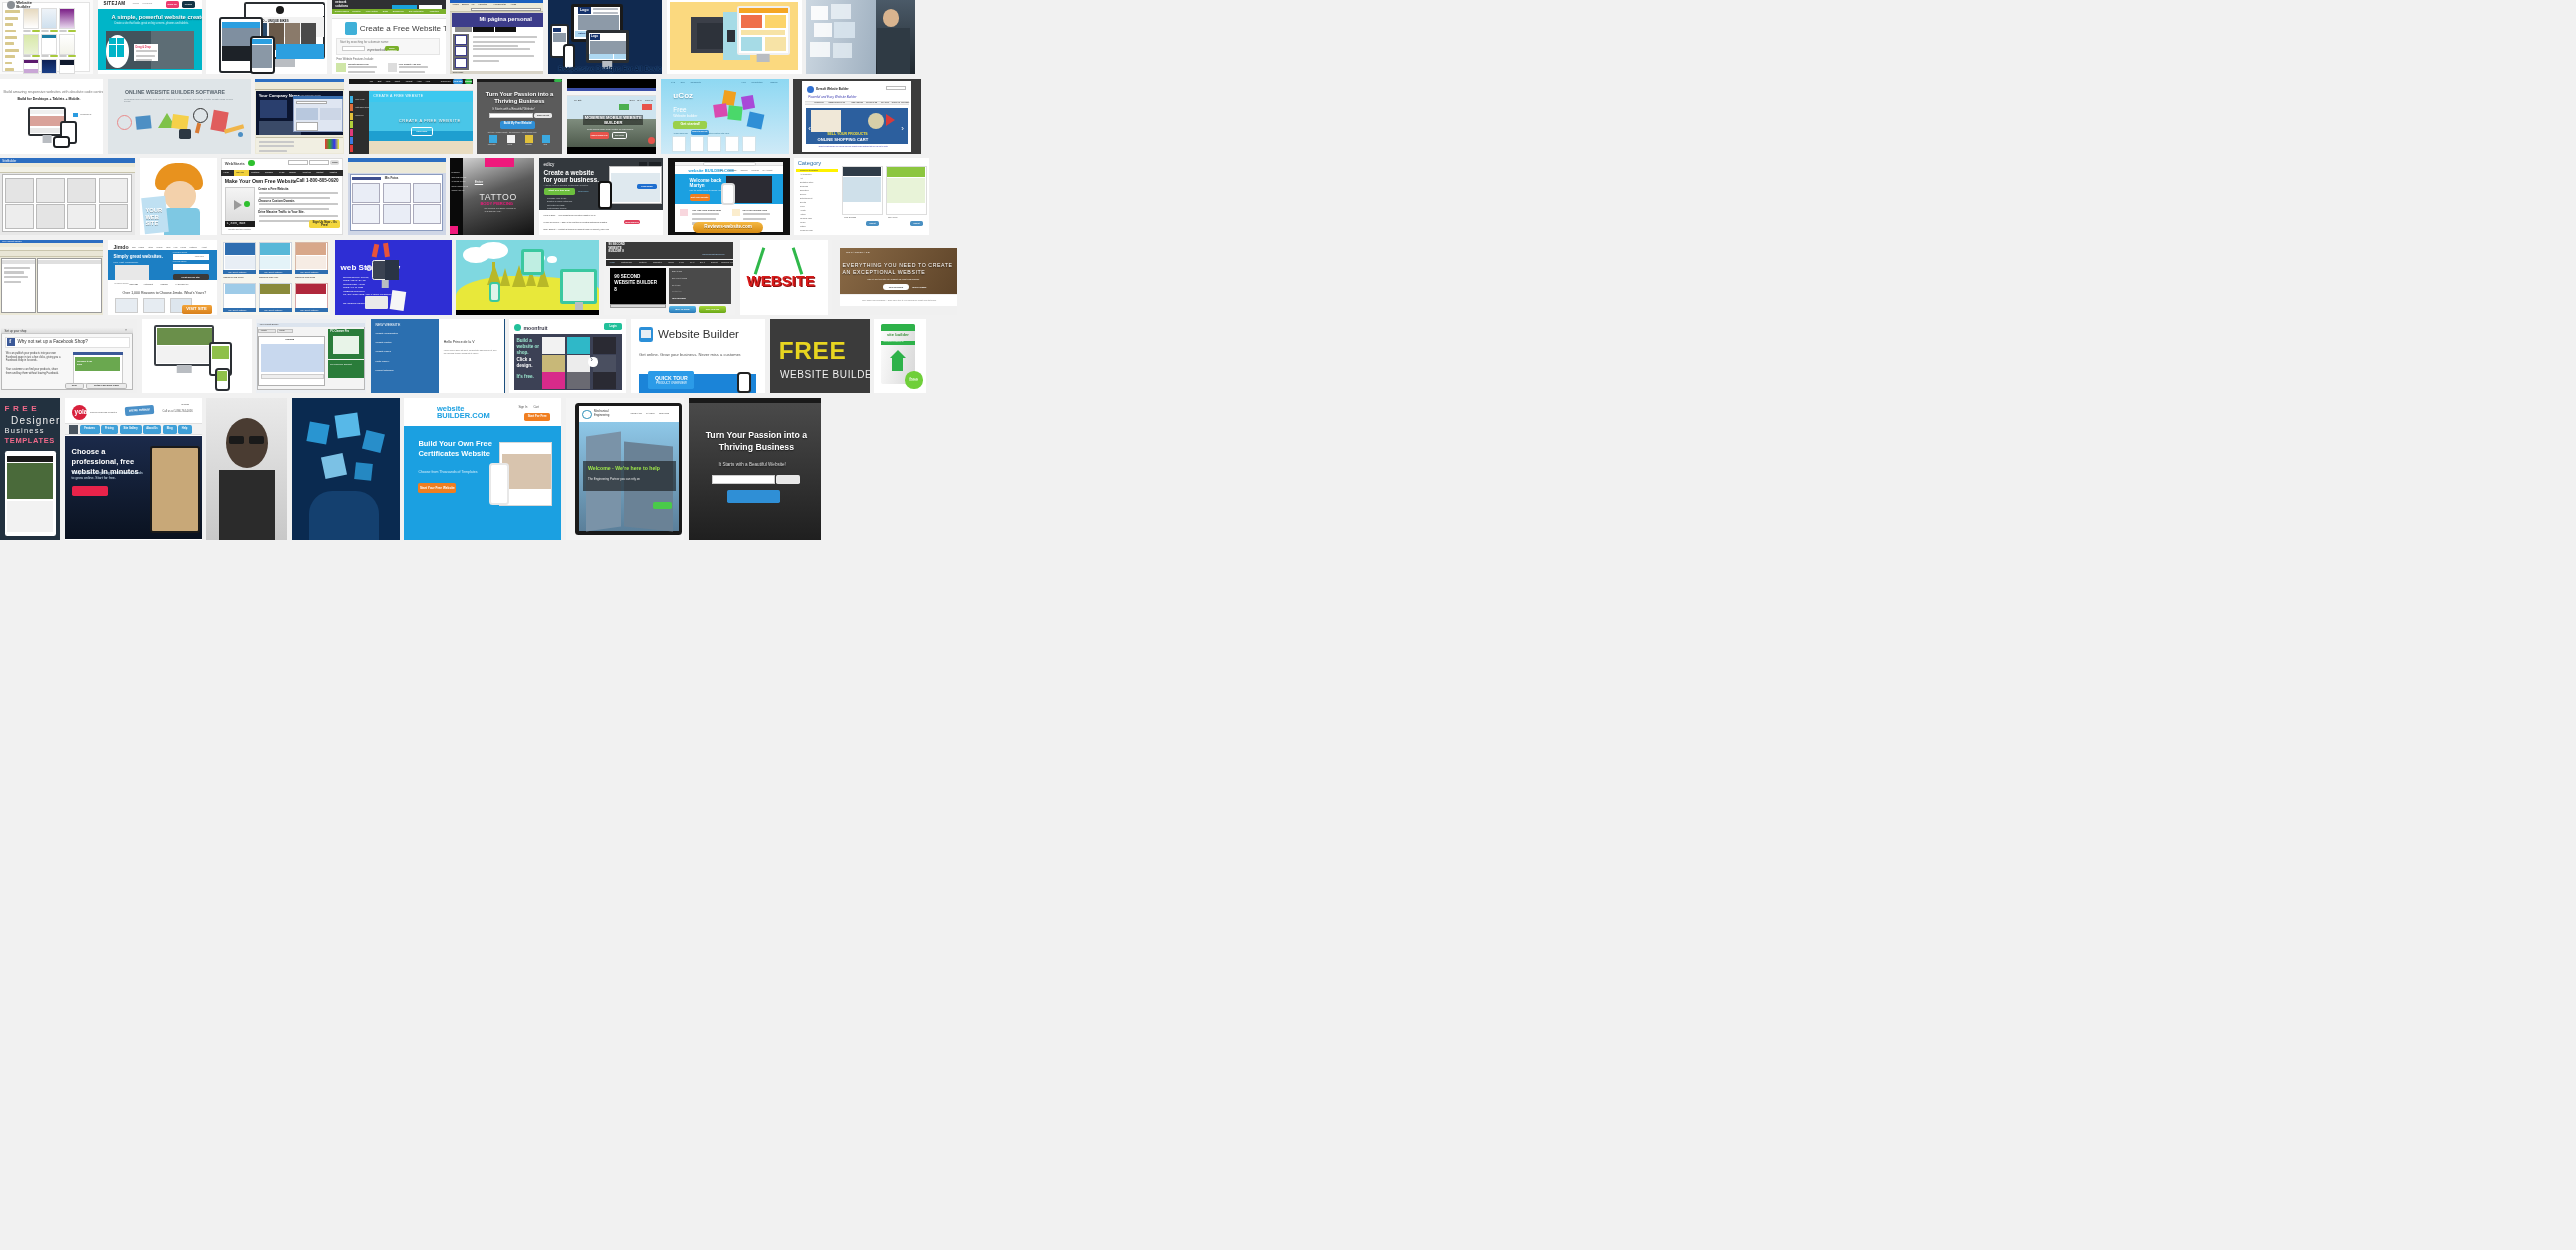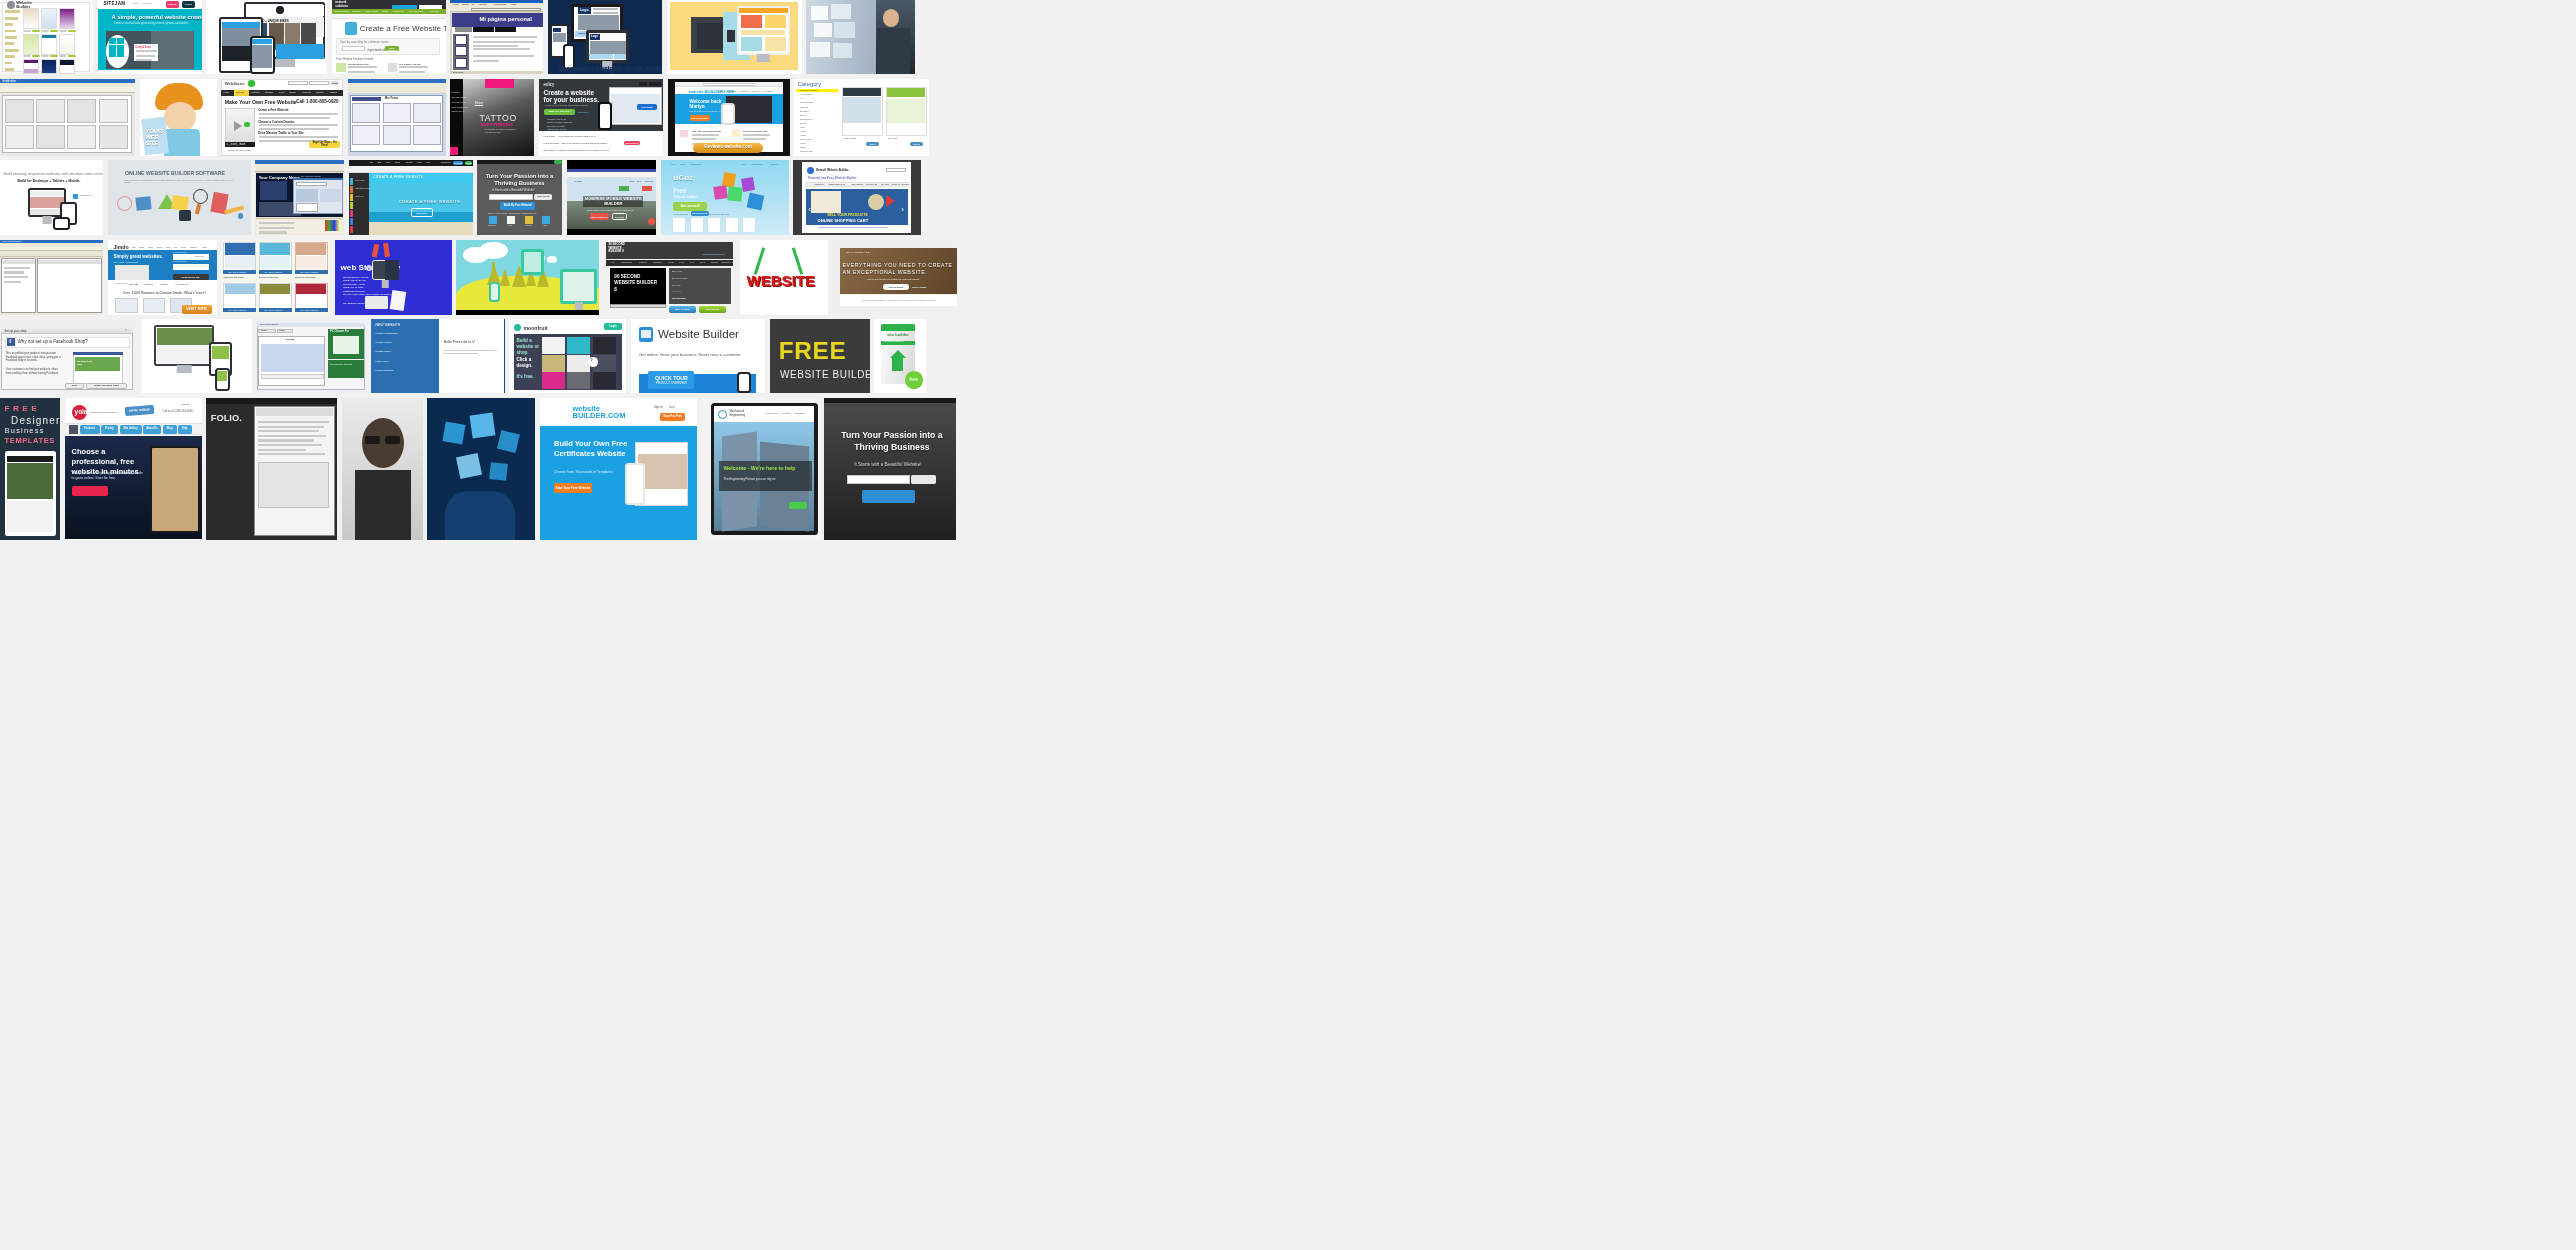--- a/index.html
+++ b/index.html
@@ -320,20 +320,217 @@
         <div class="sq" style="left:0;top:0;width:70px;height:74px;background:linear-gradient(100deg,#cdd8e2,#9fb0c0)"></div>
         <div class="sq" style="left:4.6px;top:5.8px;width:17.4px;height:14px;background:#fff;opacity:.9"></div>
         <div class="sq" style="left:24.4px;top:3.5px;width:20px;height:15px;background:#e8eef4;opacity:.9"></div>
         <div class="sq" style="left:8.1px;top:23px;width:17.4px;height:14px;background:#fff;opacity:.85"></div>
         <div class="sq" style="left:28px;top:22px;width:21px;height:16.3px;background:#dbe6f0;opacity:.85"></div>
         <div class="sq" style="left:3.5px;top:42px;width:20px;height:15px;background:#fff;opacity:.8"></div>
         <div class="sq" style="left:27px;top:43px;width:18.6px;height:15px;background:#e4ecf3;opacity:.8"></div>
         <div class="sq" style="left:70px;top:0;width:39px;height:74px;background:linear-gradient(#4b5a68,#20282f)"></div>
         <div class="dot" style="left:77px;top:9.3px;width:16.3px;height:17.4px;background:#d9b48f"></div>
         <div class="sq" style="left:71px;top:28px;width:32.5px;height:46px;background:#2f3a44"></div>
+      </div>
+    </div>
+  </div>
+
+  <div class="row" style="height:75px">
+
+    <div class="tile" style="width:103px;height:75px;background:#fff">
+      <div class="tile-inner">
+        <div class="ms" style="background:#fff"></div>
+        <div class="txt" style="left:3.5px;top:11.6px;font-size:3.7px;color:#777">Build amazing responsive websites with absolute code control.</div>
+        <div class="txt" style="left:17.4px;top:18.6px;font-size:3.5px;color:#222;font-weight:bold">Build for Desktops + Tablets + Mobile.</div>
+        <div class="monitor" style="left:28px;top:28px;width:38px;height:29px;border-width:2.3px;border-color:#2b2f33"></div>
+        <div class="sq" style="left:30px;top:31px;width:34px;height:4.6px;background:#efefef"></div>
+        <div class="sq" style="left:30px;top:37px;width:34px;height:10.4px;background:#d9a29a"></div>
+        <div class="sq" style="left:30px;top:49px;width:34px;height:5.8px;background:#e8e8e8"></div>
+        <div class="tablet" style="left:60px;top:42px;width:17.4px;height:23px"></div>
+        <div class="phone" style="left:53px;top:57px;width:17.4px;height:12.8px"></div>
+        <div class="sq" style="left:73px;top:34px;width:4.6px;height:4.6px;background:#2a9be0"></div>
+        <div class="txt" style="left:80px;top:34px;font-size:2.3px;color:#666">Windows 8</div>
+      </div>
+    </div>
+
+    <div class="tile" style="width:143px;height:75px">
+      <div class="tile-inner">
+        <div class="ms" style="background:#dfe5e8"></div>
+        <div class="txt" style="left:17.4px;top:10px;font-size:5.2px;color:#5a666f;font-weight:bold">ONLINE WEBSITE BUILDER SOFTWARE</div>
+        <div class="txt" style="left:16.3px;top:19px;font-size:2.2px;color:#7b868d;white-space:normal;width:110px">Comparing and reviewing the best website builders to help you choose and create a better website. Drag 'n' drop is easy.</div>
+        <div class="dot" style="left:9.3px;top:36px;width:15px;height:15px;border:1.2px solid #e98a8a"></div>
+        <div class="sq" style="left:28px;top:37px;width:15px;height:12.8px;background:#4d8fc4;transform:rotate(-6deg)"></div>
+        <div class="tri" style="left:50px;top:34px;border-left:9.3px solid transparent;border-right:9.3px solid transparent;border-bottom:15px solid #7fc24a"></div>
+        <div class="sq" style="left:64px;top:36px;width:16.3px;height:14px;background:#f5d04a;transform:rotate(8deg)"></div>
+        <div class="dot" style="left:85px;top:29px;width:15px;height:15px;border:1.7px solid #333"></div>
+        <div class="sq" style="left:88px;top:44px;width:3.5px;height:10.4px;background:#d97a33;transform:rotate(14deg)"></div>
+        <div class="sq" style="left:71px;top:50px;width:12.8px;height:10.4px;background:#2c3742;border-radius:1.7px"></div>
+        <div class="sq" style="left:104px;top:32.5px;width:15px;height:20px;background:#e05d5d;transform:rotate(10deg)"></div>
+        <div class="sq" style="left:116px;top:48px;width:20px;height:3.5px;background:#f0b54a;transform:rotate(-16deg)"></div>
+        <div class="dot" style="left:130px;top:53px;width:5.8px;height:5.8px;background:#4d8fc4"></div>
+      </div>
+    </div>
+
+    <div class="tile" style="width:89px;height:75px">
+      <div class="tile-inner">
+        <div class="ms" style="background:#ece9d8"></div>
+        <div class="sq" style="left:0;top:0;width:89px;height:3.5px;background:#2c6ec1"></div>
+        <div class="sq" style="left:0;top:3.5px;width:89px;height:8.1px;background:#ece9d8;border-bottom:0.6px solid #b8b49c"></div>
+        <div class="sq" style="left:1.2px;top:12.8px;width:87px;height:44px;background:#0b1530"></div>
+        <div class="txt" style="left:3.5px;top:14.5px;font-size:4.1px;color:#fff;font-weight:bold">Your Company Name</div>
+        <div class="txt" style="left:45px;top:15px;font-size:2.1px;color:#b9c6dd">Your Company Slogan</div>
+        <div class="sq" style="left:4.6px;top:21px;width:27px;height:18.6px;background:#2a3f6e"></div>
+        <div class="sq" style="left:3.5px;top:42px;width:42px;height:14px;background:#3a4a68"></div>
+        <div class="sq" style="left:38px;top:17.4px;width:50px;height:36px;background:#dfe6f2;border:0.6px solid #8a9bbf"></div>
+        <div class="sq" style="left:38px;top:17.4px;width:50px;height:2.9px;background:#3a6fb0"></div>
+        <div class="sq" style="left:41px;top:22px;width:31px;height:3.5px;background:#fff;border:0.6px solid #aaa"></div>
+        <div class="sq" style="left:41px;top:29px;width:22px;height:12.8px;background:#b8c8de"></div>
+        <div class="sq" style="left:65px;top:29px;width:21px;height:12.8px;background:#ccd6e6"></div>
+        <div class="sq" style="left:41px;top:43px;width:22px;height:9.3px;background:#fff;border:0.6px solid #aaa"></div>
+        <div class="sq" style="left:1.2px;top:58px;width:87px;height:16.3px;background:#f1efe2;border-top:0.6px solid #c4c0a8"></div>
+        <div class="lines" style="left:3.5px;top:62px;width:35px">
+            <i style="width:100%"></i>
+            <i style="width:100%"></i>
+            <i style="width:80%"></i>
+          </div>
+        <div class="sq" style="left:70px;top:60px;width:14px;height:10.4px;background:linear-gradient(90deg,#e33,#3a3,#33e,#ee3)"></div>
+      </div>
+    </div>
+
+    <div class="tile" style="width:124px;height:75px">
+      <div class="tile-inner">
+        <div class="ms" style="background:#fff"></div>
+        <div class="sq" style="left:0;top:0;width:124px;height:5.8px;background:#1a1a1a"></div>
+        <div class="txt" style="left:21px;top:1.2px;font-size:2.1px;color:#eee">File</div>
+        <div class="txt" style="left:29px;top:1.2px;font-size:2.1px;color:#eee">Edit</div>
+        <div class="txt" style="left:37px;top:1.2px;font-size:2.1px;color:#eee">View</div>
+        <div class="txt" style="left:46px;top:1.2px;font-size:2.1px;color:#eee">Insert</div>
+        <div class="txt" style="left:57px;top:1.2px;font-size:2.1px;color:#eee">Format</div>
+        <div class="txt" style="left:68px;top:1.2px;font-size:2.1px;color:#eee">Apps</div>
+        <div class="txt" style="left:77px;top:1.2px;font-size:2.1px;color:#eee">Help</div>
+        <div class="txt" style="left:92px;top:1.2px;font-size:2px;color:#ddd">Dashboard</div>
+        <div class="btn" style="left:104px;top:0.6px;width:10.4px;height:4.6px;background:#2f8fd6;font-size:1.9px">View Site</div>
+        <div class="btn" style="left:116px;top:0.6px;width:7.5px;height:4.6px;background:#33b54a;font-size:1.9px">Publish</div>
+        <div class="sq" style="left:0;top:5.8px;width:124px;height:7px;background:#f3f3f3;border-bottom:0.6px solid #ddd"></div>
+        <div class="sq" style="left:0;top:12.8px;width:20px;height:63px;background:#2d2d2d"></div>
+        <div class="sq" style="left:1.2px;top:17.4px;width:3.5px;height:7px;background:#3bb0e0"></div>
+        <div class="sq" style="left:1.2px;top:25.5px;width:3.5px;height:7px;background:#e06f3b"></div>
+        <div class="sq" style="left:1.2px;top:34px;width:3.5px;height:7px;background:#e0c03b"></div>
+        <div class="sq" style="left:1.2px;top:42px;width:3.5px;height:7px;background:#b0d03b"></div>
+        <div class="sq" style="left:1.2px;top:50px;width:3.5px;height:7px;background:#e03b7a"></div>
+        <div class="sq" style="left:1.2px;top:58px;width:3.5px;height:7px;background:#3b7ae0"></div>
+        <div class="sq" style="left:1.2px;top:66px;width:3.5px;height:7px;background:#e03b3b"></div>
+        <div class="txt" style="left:6.4px;top:19px;font-size:1.7px;color:#ddd">Think Vegas</div>
+        <div class="txt" style="left:6.4px;top:27px;font-size:1.7px;color:#ddd">Matte Black Summer</div>
+        <div class="txt" style="left:6.4px;top:35px;font-size:1.7px;color:#ddd">Ocean Pier</div>
+        <div class="sq" style="left:20px;top:12.8px;width:104px;height:10.4px;background:#3cc8ef"></div>
+        <div class="txt" style="left:24.4px;top:15px;font-size:3.5px;color:#fff;letter-spacing:0.3px">CREATE A FREE WEBSITE</div>
+        <div class="sq ph-beach" style="left:20px;top:23px;width:104px;height:52px"></div>
+        <div class="txt shadowtxt" style="left:50px;top:39px;font-size:4.1px;color:#fff;letter-spacing:0.5px">CREATE A FREE WEBSITE</div>
+        <div class="btn" style="left:62px;top:48px;width:22px;height:9.3px;background:transparent;border:0.6px solid #fff;font-size:2.3px">Click here</div>
+      </div>
+    </div>
+
+    <div class="tile" style="width:85px;height:75px">
+      <div class="tile-inner">
+        <div class="ms" style="background:#5b5b5b"></div>
+        <div class="sq" style="left:0;top:0;width:85px;height:3.5px;background:#1c1c1c"></div>
+        <div class="btn" style="left:77px;top:0;width:8.1px;height:3.5px;background:#33b54a"></div>
+        <div class="txt shadowtxt" style="left:8.1px;top:12.8px;font-size:5.8px;color:#fff;font-weight:bold;white-space:normal;width:68px;line-height:7px;text-align:center">Turn Your Passion into a Thriving Business</div>
+        <div class="txt shadowtxt" style="left:15px;top:28px;font-size:2.9px;color:#eee">It Starts with a Beautiful Website!</div>
+        <div class="sq" style="left:11.6px;top:34px;width:44px;height:5.8px;background:#fff;border:0.6px solid #ccc"></div>
+        <div class="btn" style="left:57px;top:34px;width:17.4px;height:5.8px;background:#e8e8e8;color:#333;font-size:1.7px">Search For Site</div>
+        <div class="btn" style="left:23px;top:42px;width:35px;height:8.1px;background:#2f8fd6;font-size:2.6px">Build My Free Website!</div>
+        <div class="txt" style="left:10.4px;top:52px;font-size:1.7px;color:#ddd">Not Your Average Website - It's Powered by AmeriDyNMade.com</div>
+        <div class="sq" style="left:11.6px;top:56px;width:8.1px;height:8.1px;background:#3ba9e0"></div>
+        <div class="sq" style="left:30px;top:56px;width:8.1px;height:8.1px;background:#f2f2f2"></div>
+        <div class="sq" style="left:48px;top:56px;width:8.1px;height:8.1px;background:#e0c03b"></div>
+        <div class="sq" style="left:65px;top:56px;width:8.1px;height:8.1px;background:#3ba9e0"></div>
+        <div class="txt" style="left:10.4px;top:65px;font-size:1.6px;color:#ddd">Community</div>
+        <div class="txt" style="left:30px;top:65px;font-size:1.6px;color:#ddd">Selling</div>
+        <div class="txt" style="left:48px;top:65px;font-size:1.6px;color:#ddd">Features</div>
+        <div class="txt" style="left:66px;top:65px;font-size:1.6px;color:#ddd">Tools</div>
+      </div>
+    </div>
+
+    <div class="tile" style="width:89px;height:75px;background:#000">
+      <div class="tile-inner">
+        <div class="ms" style="background:#000"></div>
+        <div class="sq" style="left:0;top:9.3px;width:89px;height:59px;background:#fff"></div>
+        <div class="sq" style="left:0;top:9.3px;width:89px;height:2.9px;background:#3b4ea8"></div>
+        <div class="sq" style="left:0;top:12.2px;width:89px;height:5.2px;background:#f5f5f5;border-bottom:0.6px solid #e0e0e0"></div>
+        <div class="sq ph-mount" style="left:0;top:17.4px;width:89px;height:51px"></div>
+        <div class="txt" style="left:7px;top:20px;font-size:2.3px;color:#333">My Site</div>
+        <div class="txt" style="left:62px;top:20px;font-size:1.7px;color:#444">ABOUT</div>
+        <div class="txt" style="left:70px;top:20px;font-size:1.7px;color:#444">TEAM</div>
+        <div class="txt" style="left:78px;top:20px;font-size:1.7px;color:#444">CONTACT</div>
+        <div class="sq" style="left:52px;top:25.5px;width:10.4px;height:5.8px;background:#4caf50"></div>
+        <div class="sq" style="left:75px;top:25.5px;width:10.4px;height:5.8px;background:#e8534a"></div>
+        <div class="txt shadowtxt" style="left:16.3px;top:36px;font-size:4.1px;color:#fff;font-weight:bold;white-space:normal;width:60px;text-align:center;line-height:5.2px;background:rgba(0,0,0,.45)">MOBIRISE MOBILE WEBSITE BUILDER</div>
+        <div class="txt" style="left:20px;top:49px;font-size:1.7px;color:#eee">Create awesome mobile friendly websites. No coding and free.</div>
+        <div class="btn" style="left:23px;top:53px;width:18.6px;height:7px;background:#e8534a;font-size:1.9px">FREE DOWNLOAD</div>
+        <div class="btn" style="left:45px;top:53px;width:15px;height:7px;background:transparent;border:0.6px solid #fff;font-size:1.9px">TRY NOW</div>
+        <div class="dot" style="left:81px;top:58px;width:7px;height:7px;background:#e8534a"></div>
+      </div>
+    </div>
+
+    <div class="tile" style="width:128px;height:75px">
+      <div class="tile-inner">
+        <div class="ms" style="background:linear-gradient(#8ed8f2,#cfeaf7)"></div>
+        <div class="txt" style="left:10.4px;top:2.9px;font-size:2.1px;color:#2c6e8e">FAQ</div>
+        <div class="txt" style="left:20px;top:2.9px;font-size:2.1px;color:#2c6e8e">Tour</div>
+        <div class="txt" style="left:30px;top:2.9px;font-size:2.1px;color:#2c6e8e">Community</div>
+        <div class="txt" style="left:81px;top:2.9px;font-size:2.1px;color:#2c6e8e">Help</div>
+        <div class="txt" style="left:91px;top:2.9px;font-size:2.1px;color:#2c6e8e">Registration</div>
+        <div class="txt" style="left:110px;top:2.9px;font-size:2.1px;color:#2c6e8e">English</div>
+        <div class="txt" style="left:12.8px;top:12.8px;font-size:8.1px;color:#fff;font-weight:bold;text-shadow:0 0.6px 1.2px rgba(0,60,90,.4)">uCoz</div>
+        <div class="txt" style="left:12.8px;top:27px;font-size:6.4px;color:#fff">Free</div>
+        <div class="txt" style="left:12.8px;top:35px;font-size:3.5px;color:#fff">Website builder</div>
+        <div class="btn" style="left:12.8px;top:42px;width:34px;height:8.7px;background:#9bd04a;font-size:3.5px;border-radius:2.3px">Get started!</div>
+        <div class="txt" style="left:12.8px;top:53px;font-size:1.7px;color:#2c6e8e">Already signed up?</div>
+        <div class="btn" style="left:30px;top:51px;width:18.6px;height:5.2px;background:#2f8fd6;font-size:1.7px">Sign in to your site</div>
+        <div class="sq" style="left:62px;top:12.8px;width:11.6px;height:14px;background:#f0a020;transform:rotate(10deg)"></div>
+        <div class="sq" style="left:53px;top:25.5px;width:12.8px;height:12.8px;background:#d84ab0;transform:rotate(-8deg)"></div>
+        <div class="sq" style="left:67px;top:27px;width:14px;height:14px;background:#4ad86a;transform:rotate(6deg)"></div>
+        <div class="sq" style="left:81px;top:17.4px;width:11.6px;height:12.8px;background:#a84ad8;transform:rotate(-10deg)"></div>
+        <div class="sq" style="left:87px;top:34px;width:15px;height:15px;background:#2f8fd6;transform:rotate(12deg)"></div>
+        <div class="txt" style="left:44px;top:53px;font-size:2px;color:#3d7c98">Websites created with uCoz</div>
+        <div class="sq" style="left:11.6px;top:57px;width:14px;height:16.3px;background:#fff;border:0.6px solid #cfe2ea"></div>
+        <div class="sq" style="left:29px;top:57px;width:14px;height:16.3px;background:#fff;border:0.6px solid #cfe2ea"></div>
+        <div class="sq" style="left:46px;top:57px;width:14px;height:16.3px;background:#fff;border:0.6px solid #cfe2ea"></div>
+        <div class="sq" style="left:64px;top:57px;width:14px;height:16.3px;background:#fff;border:0.6px solid #cfe2ea"></div>
+        <div class="sq" style="left:81px;top:57px;width:14px;height:16.3px;background:#fff;border:0.6px solid #cfe2ea"></div>
+      </div>
+    </div>
+
+    <div class="tile" style="width:128px;height:75px;background:#3b3b3b">
+      <div class="tile-inner">
+        <div class="ms" style="background:#3b3b3b"></div>
+        <div class="sq" style="left:9.3px;top:2.3px;width:109px;height:71px;background:#fff"></div>
+        <div class="dot" style="left:14px;top:7px;width:7px;height:7px;background:#2f6fd0"></div>
+        <div class="txt" style="left:23px;top:8.1px;font-size:2.9px;color:#222;font-weight:bold">Evrsoft Website Builder</div>
+        <div class="sq" style="left:93px;top:7.5px;width:20px;height:4.1px;background:#fff;border:0.6px solid #bbb"></div>
+        <div class="txt" style="left:15px;top:16.3px;font-size:3.1px;color:#3b3bb0;font-style:italic">Powerful and Easy Website Builder</div>
+        <div class="sq" style="left:11.6px;top:22px;width:104px;height:4.6px;background:#f1f1f1;border-top:0.6px solid #e0e0e0;border-bottom:0.6px solid #e0e0e0"></div>
+        <div class="txt" style="left:21px;top:22.6px;font-size:1.7px;color:#333">PRODUCTS</div>
+        <div class="txt" style="left:35px;top:22.6px;font-size:1.7px;color:#333">WEBSITE TEMPLATE</div>
+        <div class="txt" style="left:58px;top:22.6px;font-size:1.7px;color:#333">WEB HOSTING</div>
+        <div class="txt" style="left:73px;top:22.6px;font-size:1.7px;color:#333">DOWNLOADS</div>
+        <div class="txt" style="left:88px;top:22.6px;font-size:1.7px;color:#333">BUY NOW</div>
+        <div class="txt" style="left:98px;top:22.6px;font-size:1.7px;color:#333">ABOUT US</div>
+        <div class="txt" style="left:108px;top:22.6px;font-size:1.7px;color:#333">SUPPORT</div>
+        <div class="sq" style="left:12.8px;top:29px;width:102px;height:36px;background:#2c5f9e"></div>
+        <div class="sq" style="left:17.4px;top:31px;width:30px;height:22px;background:#f0e8d8"></div>
+        <div class="dot" style="left:75px;top:34px;width:16.3px;height:16.3px;background:#d8cfa8"></div>
+        <div class="tri" style="left:93px;top:35px;border-left:9.3px solid #d83a3a;border-top:6.4px solid transparent;border-bottom:6.4px solid transparent"></div>
+        <div class="txt" style="left:34px;top:53px;font-size:3.5px;color:#f5e03a;font-weight:bold">SELL YOUR PRODUCTS</div>
+        <div class="txt" style="left:24.4px;top:58px;font-size:4.1px;color:#fff;font-weight:bold">ONLINE SHOPPING CART</div>
+        <div class="txt" style="left:15px;top:45px;font-size:8.1px;color:#fff">‹</div>
+        <div class="txt" style="left:108px;top:45px;font-size:8.1px;color:#fff">›</div>
+        <div class="txt" style="left:25.5px;top:67px;font-size:1.6px;color:#3b3bb0;white-space:normal;width:87px">Evrsoft Website Builder is a powerful and easy website builder software that you can use to create</div>
       </div>
     </div>
   </div>
 
   <div class="row" style="height:77px">
 
     <div class="tile" style="width:135px;height:77px">
       <div class="tile-inner">
         <div class="ms" style="background:#e8e8e8"></div>
         <div class="sq" style="left:0;top:0;width:135px;height:4.6px;background:#2c6ec1"></div>
@@ -530,217 +727,20 @@
         <div class="sq" style="left:48px;top:8.1px;width:41px;height:49px;background:#fff;border:0.6px solid #ddd"></div>
         <div class="sq" style="left:49px;top:9.3px;width:38px;height:8.1px;background:#2f3c48"></div>
         <div class="sq" style="left:49px;top:18.6px;width:38px;height:25.5px;background:#cfe0ea"></div>
         <div class="txt" style="left:50px;top:58px;font-size:2px;color:#555">Turn Douglas</div>
         <div class="btn" style="left:72px;top:63px;width:12.8px;height:4.6px;background:#4a90c2;font-size:2px">Select</div>
         <div class="sq" style="left:92px;top:8.1px;width:41px;height:49px;background:#fff;border:0.6px solid #ddd"></div>
         <div class="sq" style="left:93px;top:9.3px;width:38px;height:9.3px;background:#8cc63f"></div>
         <div class="sq" style="left:93px;top:20px;width:38px;height:24.4px;background:#e8f3d8"></div>
         <div class="txt" style="left:94px;top:58px;font-size:2px;color:#555">Eco Home</div>
         <div class="btn" style="left:116px;top:63px;width:12.8px;height:4.6px;background:#4a90c2;font-size:2px">Select</div>
-      </div>
-    </div>
-  </div>
-
-  <div class="row" style="height:75px">
-
-    <div class="tile" style="width:103px;height:75px;background:#fff">
-      <div class="tile-inner">
-        <div class="ms" style="background:#fff"></div>
-        <div class="txt" style="left:3.5px;top:11.6px;font-size:3.7px;color:#777">Build amazing responsive websites with absolute code control.</div>
-        <div class="txt" style="left:17.4px;top:18.6px;font-size:3.5px;color:#222;font-weight:bold">Build for Desktops + Tablets + Mobile.</div>
-        <div class="monitor" style="left:28px;top:28px;width:38px;height:29px;border-width:2.3px;border-color:#2b2f33"></div>
-        <div class="sq" style="left:30px;top:31px;width:34px;height:4.6px;background:#efefef"></div>
-        <div class="sq" style="left:30px;top:37px;width:34px;height:10.4px;background:#d9a29a"></div>
-        <div class="sq" style="left:30px;top:49px;width:34px;height:5.8px;background:#e8e8e8"></div>
-        <div class="tablet" style="left:60px;top:42px;width:17.4px;height:23px"></div>
-        <div class="phone" style="left:53px;top:57px;width:17.4px;height:12.8px"></div>
-        <div class="sq" style="left:73px;top:34px;width:4.6px;height:4.6px;background:#2a9be0"></div>
-        <div class="txt" style="left:80px;top:34px;font-size:2.3px;color:#666">Windows 8</div>
-      </div>
-    </div>
-
-    <div class="tile" style="width:143px;height:75px">
-      <div class="tile-inner">
-        <div class="ms" style="background:#dfe5e8"></div>
-        <div class="txt" style="left:17.4px;top:10px;font-size:5.2px;color:#5a666f;font-weight:bold">ONLINE WEBSITE BUILDER SOFTWARE</div>
-        <div class="txt" style="left:16.3px;top:19px;font-size:2.2px;color:#7b868d;white-space:normal;width:110px">Comparing and reviewing the best website builders to help you choose and create a better website. Drag 'n' drop is easy.</div>
-        <div class="dot" style="left:9.3px;top:36px;width:15px;height:15px;border:1.2px solid #e98a8a"></div>
-        <div class="sq" style="left:28px;top:37px;width:15px;height:12.8px;background:#4d8fc4;transform:rotate(-6deg)"></div>
-        <div class="tri" style="left:50px;top:34px;border-left:9.3px solid transparent;border-right:9.3px solid transparent;border-bottom:15px solid #7fc24a"></div>
-        <div class="sq" style="left:64px;top:36px;width:16.3px;height:14px;background:#f5d04a;transform:rotate(8deg)"></div>
-        <div class="dot" style="left:85px;top:29px;width:15px;height:15px;border:1.7px solid #333"></div>
-        <div class="sq" style="left:88px;top:44px;width:3.5px;height:10.4px;background:#d97a33;transform:rotate(14deg)"></div>
-        <div class="sq" style="left:71px;top:50px;width:12.8px;height:10.4px;background:#2c3742;border-radius:1.7px"></div>
-        <div class="sq" style="left:104px;top:32.5px;width:15px;height:20px;background:#e05d5d;transform:rotate(10deg)"></div>
-        <div class="sq" style="left:116px;top:48px;width:20px;height:3.5px;background:#f0b54a;transform:rotate(-16deg)"></div>
-        <div class="dot" style="left:130px;top:53px;width:5.8px;height:5.8px;background:#4d8fc4"></div>
-      </div>
-    </div>
-
-    <div class="tile" style="width:89px;height:75px">
-      <div class="tile-inner">
-        <div class="ms" style="background:#ece9d8"></div>
-        <div class="sq" style="left:0;top:0;width:89px;height:3.5px;background:#2c6ec1"></div>
-        <div class="sq" style="left:0;top:3.5px;width:89px;height:8.1px;background:#ece9d8;border-bottom:0.6px solid #b8b49c"></div>
-        <div class="sq" style="left:1.2px;top:12.8px;width:87px;height:44px;background:#0b1530"></div>
-        <div class="txt" style="left:3.5px;top:14.5px;font-size:4.1px;color:#fff;font-weight:bold">Your Company Name</div>
-        <div class="txt" style="left:45px;top:15px;font-size:2.1px;color:#b9c6dd">Your Company Slogan</div>
-        <div class="sq" style="left:4.6px;top:21px;width:27px;height:18.6px;background:#2a3f6e"></div>
-        <div class="sq" style="left:3.5px;top:42px;width:42px;height:14px;background:#3a4a68"></div>
-        <div class="sq" style="left:38px;top:17.4px;width:50px;height:36px;background:#dfe6f2;border:0.6px solid #8a9bbf"></div>
-        <div class="sq" style="left:38px;top:17.4px;width:50px;height:2.9px;background:#3a6fb0"></div>
-        <div class="sq" style="left:41px;top:22px;width:31px;height:3.5px;background:#fff;border:0.6px solid #aaa"></div>
-        <div class="sq" style="left:41px;top:29px;width:22px;height:12.8px;background:#b8c8de"></div>
-        <div class="sq" style="left:65px;top:29px;width:21px;height:12.8px;background:#ccd6e6"></div>
-        <div class="sq" style="left:41px;top:43px;width:22px;height:9.3px;background:#fff;border:0.6px solid #aaa"></div>
-        <div class="sq" style="left:1.2px;top:58px;width:87px;height:16.3px;background:#f1efe2;border-top:0.6px solid #c4c0a8"></div>
-        <div class="lines" style="left:3.5px;top:62px;width:35px">
-            <i style="width:100%"></i>
-            <i style="width:100%"></i>
-            <i style="width:80%"></i>
-          </div>
-        <div class="sq" style="left:70px;top:60px;width:14px;height:10.4px;background:linear-gradient(90deg,#e33,#3a3,#33e,#ee3)"></div>
-      </div>
-    </div>
-
-    <div class="tile" style="width:124px;height:75px">
-      <div class="tile-inner">
-        <div class="ms" style="background:#fff"></div>
-        <div class="sq" style="left:0;top:0;width:124px;height:5.8px;background:#1a1a1a"></div>
-        <div class="txt" style="left:21px;top:1.2px;font-size:2.1px;color:#eee">File</div>
-        <div class="txt" style="left:29px;top:1.2px;font-size:2.1px;color:#eee">Edit</div>
-        <div class="txt" style="left:37px;top:1.2px;font-size:2.1px;color:#eee">View</div>
-        <div class="txt" style="left:46px;top:1.2px;font-size:2.1px;color:#eee">Insert</div>
-        <div class="txt" style="left:57px;top:1.2px;font-size:2.1px;color:#eee">Format</div>
-        <div class="txt" style="left:68px;top:1.2px;font-size:2.1px;color:#eee">Apps</div>
-        <div class="txt" style="left:77px;top:1.2px;font-size:2.1px;color:#eee">Help</div>
-        <div class="txt" style="left:92px;top:1.2px;font-size:2px;color:#ddd">Dashboard</div>
-        <div class="btn" style="left:104px;top:0.6px;width:10.4px;height:4.6px;background:#2f8fd6;font-size:1.9px">View Site</div>
-        <div class="btn" style="left:116px;top:0.6px;width:7.5px;height:4.6px;background:#33b54a;font-size:1.9px">Publish</div>
-        <div class="sq" style="left:0;top:5.8px;width:124px;height:7px;background:#f3f3f3;border-bottom:0.6px solid #ddd"></div>
-        <div class="sq" style="left:0;top:12.8px;width:20px;height:63px;background:#2d2d2d"></div>
-        <div class="sq" style="left:1.2px;top:17.4px;width:3.5px;height:7px;background:#3bb0e0"></div>
-        <div class="sq" style="left:1.2px;top:25.5px;width:3.5px;height:7px;background:#e06f3b"></div>
-        <div class="sq" style="left:1.2px;top:34px;width:3.5px;height:7px;background:#e0c03b"></div>
-        <div class="sq" style="left:1.2px;top:42px;width:3.5px;height:7px;background:#b0d03b"></div>
-        <div class="sq" style="left:1.2px;top:50px;width:3.5px;height:7px;background:#e03b7a"></div>
-        <div class="sq" style="left:1.2px;top:58px;width:3.5px;height:7px;background:#3b7ae0"></div>
-        <div class="sq" style="left:1.2px;top:66px;width:3.5px;height:7px;background:#e03b3b"></div>
-        <div class="txt" style="left:6.4px;top:19px;font-size:1.7px;color:#ddd">Think Vegas</div>
-        <div class="txt" style="left:6.4px;top:27px;font-size:1.7px;color:#ddd">Matte Black Summer</div>
-        <div class="txt" style="left:6.4px;top:35px;font-size:1.7px;color:#ddd">Ocean Pier</div>
-        <div class="sq" style="left:20px;top:12.8px;width:104px;height:10.4px;background:#3cc8ef"></div>
-        <div class="txt" style="left:24.4px;top:15px;font-size:3.5px;color:#fff;letter-spacing:0.3px">CREATE A FREE WEBSITE</div>
-        <div class="sq ph-beach" style="left:20px;top:23px;width:104px;height:52px"></div>
-        <div class="txt shadowtxt" style="left:50px;top:39px;font-size:4.1px;color:#fff;letter-spacing:0.5px">CREATE A FREE WEBSITE</div>
-        <div class="btn" style="left:62px;top:48px;width:22px;height:9.3px;background:transparent;border:0.6px solid #fff;font-size:2.3px">Click here</div>
-      </div>
-    </div>
-
-    <div class="tile" style="width:85px;height:75px">
-      <div class="tile-inner">
-        <div class="ms" style="background:#5b5b5b"></div>
-        <div class="sq" style="left:0;top:0;width:85px;height:3.5px;background:#1c1c1c"></div>
-        <div class="btn" style="left:77px;top:0;width:8.1px;height:3.5px;background:#33b54a"></div>
-        <div class="txt shadowtxt" style="left:8.1px;top:12.8px;font-size:5.8px;color:#fff;font-weight:bold;white-space:normal;width:68px;line-height:7px;text-align:center">Turn Your Passion into a Thriving Business</div>
-        <div class="txt shadowtxt" style="left:15px;top:28px;font-size:2.9px;color:#eee">It Starts with a Beautiful Website!</div>
-        <div class="sq" style="left:11.6px;top:34px;width:44px;height:5.8px;background:#fff;border:0.6px solid #ccc"></div>
-        <div class="btn" style="left:57px;top:34px;width:17.4px;height:5.8px;background:#e8e8e8;color:#333;font-size:1.7px">Search For Site</div>
-        <div class="btn" style="left:23px;top:42px;width:35px;height:8.1px;background:#2f8fd6;font-size:2.6px">Build My Free Website!</div>
-        <div class="txt" style="left:10.4px;top:52px;font-size:1.7px;color:#ddd">Not Your Average Website - It's Powered by AmeriDyNMade.com</div>
-        <div class="sq" style="left:11.6px;top:56px;width:8.1px;height:8.1px;background:#3ba9e0"></div>
-        <div class="sq" style="left:30px;top:56px;width:8.1px;height:8.1px;background:#f2f2f2"></div>
-        <div class="sq" style="left:48px;top:56px;width:8.1px;height:8.1px;background:#e0c03b"></div>
-        <div class="sq" style="left:65px;top:56px;width:8.1px;height:8.1px;background:#3ba9e0"></div>
-        <div class="txt" style="left:10.4px;top:65px;font-size:1.6px;color:#ddd">Community</div>
-        <div class="txt" style="left:30px;top:65px;font-size:1.6px;color:#ddd">Selling</div>
-        <div class="txt" style="left:48px;top:65px;font-size:1.6px;color:#ddd">Features</div>
-        <div class="txt" style="left:66px;top:65px;font-size:1.6px;color:#ddd">Tools</div>
-      </div>
-    </div>
-
-    <div class="tile" style="width:89px;height:75px;background:#000">
-      <div class="tile-inner">
-        <div class="ms" style="background:#000"></div>
-        <div class="sq" style="left:0;top:9.3px;width:89px;height:59px;background:#fff"></div>
-        <div class="sq" style="left:0;top:9.3px;width:89px;height:2.9px;background:#3b4ea8"></div>
-        <div class="sq" style="left:0;top:12.2px;width:89px;height:5.2px;background:#f5f5f5;border-bottom:0.6px solid #e0e0e0"></div>
-        <div class="sq ph-mount" style="left:0;top:17.4px;width:89px;height:51px"></div>
-        <div class="txt" style="left:7px;top:20px;font-size:2.3px;color:#333">My Site</div>
-        <div class="txt" style="left:62px;top:20px;font-size:1.7px;color:#444">ABOUT</div>
-        <div class="txt" style="left:70px;top:20px;font-size:1.7px;color:#444">TEAM</div>
-        <div class="txt" style="left:78px;top:20px;font-size:1.7px;color:#444">CONTACT</div>
-        <div class="sq" style="left:52px;top:25.5px;width:10.4px;height:5.8px;background:#4caf50"></div>
-        <div class="sq" style="left:75px;top:25.5px;width:10.4px;height:5.8px;background:#e8534a"></div>
-        <div class="txt shadowtxt" style="left:16.3px;top:36px;font-size:4.1px;color:#fff;font-weight:bold;white-space:normal;width:60px;text-align:center;line-height:5.2px;background:rgba(0,0,0,.45)">MOBIRISE MOBILE WEBSITE BUILDER</div>
-        <div class="txt" style="left:20px;top:49px;font-size:1.7px;color:#eee">Create awesome mobile friendly websites. No coding and free.</div>
-        <div class="btn" style="left:23px;top:53px;width:18.6px;height:7px;background:#e8534a;font-size:1.9px">FREE DOWNLOAD</div>
-        <div class="btn" style="left:45px;top:53px;width:15px;height:7px;background:transparent;border:0.6px solid #fff;font-size:1.9px">TRY NOW</div>
-        <div class="dot" style="left:81px;top:58px;width:7px;height:7px;background:#e8534a"></div>
-      </div>
-    </div>
-
-    <div class="tile" style="width:128px;height:75px">
-      <div class="tile-inner">
-        <div class="ms" style="background:linear-gradient(#8ed8f2,#cfeaf7)"></div>
-        <div class="txt" style="left:10.4px;top:2.9px;font-size:2.1px;color:#2c6e8e">FAQ</div>
-        <div class="txt" style="left:20px;top:2.9px;font-size:2.1px;color:#2c6e8e">Tour</div>
-        <div class="txt" style="left:30px;top:2.9px;font-size:2.1px;color:#2c6e8e">Community</div>
-        <div class="txt" style="left:81px;top:2.9px;font-size:2.1px;color:#2c6e8e">Help</div>
-        <div class="txt" style="left:91px;top:2.9px;font-size:2.1px;color:#2c6e8e">Registration</div>
-        <div class="txt" style="left:110px;top:2.9px;font-size:2.1px;color:#2c6e8e">English</div>
-        <div class="txt" style="left:12.8px;top:12.8px;font-size:8.1px;color:#fff;font-weight:bold;text-shadow:0 0.6px 1.2px rgba(0,60,90,.4)">uCoz</div>
-        <div class="txt" style="left:12.8px;top:27px;font-size:6.4px;color:#fff">Free</div>
-        <div class="txt" style="left:12.8px;top:35px;font-size:3.5px;color:#fff">Website builder</div>
-        <div class="btn" style="left:12.8px;top:42px;width:34px;height:8.7px;background:#9bd04a;font-size:3.5px;border-radius:2.3px">Get started!</div>
-        <div class="txt" style="left:12.8px;top:53px;font-size:1.7px;color:#2c6e8e">Already signed up?</div>
-        <div class="btn" style="left:30px;top:51px;width:18.6px;height:5.2px;background:#2f8fd6;font-size:1.7px">Sign in to your site</div>
-        <div class="sq" style="left:62px;top:12.8px;width:11.6px;height:14px;background:#f0a020;transform:rotate(10deg)"></div>
-        <div class="sq" style="left:53px;top:25.5px;width:12.8px;height:12.8px;background:#d84ab0;transform:rotate(-8deg)"></div>
-        <div class="sq" style="left:67px;top:27px;width:14px;height:14px;background:#4ad86a;transform:rotate(6deg)"></div>
-        <div class="sq" style="left:81px;top:17.4px;width:11.6px;height:12.8px;background:#a84ad8;transform:rotate(-10deg)"></div>
-        <div class="sq" style="left:87px;top:34px;width:15px;height:15px;background:#2f8fd6;transform:rotate(12deg)"></div>
-        <div class="txt" style="left:44px;top:53px;font-size:2px;color:#3d7c98">Websites created with uCoz</div>
-        <div class="sq" style="left:11.6px;top:57px;width:14px;height:16.3px;background:#fff;border:0.6px solid #cfe2ea"></div>
-        <div class="sq" style="left:29px;top:57px;width:14px;height:16.3px;background:#fff;border:0.6px solid #cfe2ea"></div>
-        <div class="sq" style="left:46px;top:57px;width:14px;height:16.3px;background:#fff;border:0.6px solid #cfe2ea"></div>
-        <div class="sq" style="left:64px;top:57px;width:14px;height:16.3px;background:#fff;border:0.6px solid #cfe2ea"></div>
-        <div class="sq" style="left:81px;top:57px;width:14px;height:16.3px;background:#fff;border:0.6px solid #cfe2ea"></div>
-      </div>
-    </div>
-
-    <div class="tile" style="width:128px;height:75px;background:#3b3b3b">
-      <div class="tile-inner">
-        <div class="ms" style="background:#3b3b3b"></div>
-        <div class="sq" style="left:9.3px;top:2.3px;width:109px;height:71px;background:#fff"></div>
-        <div class="dot" style="left:14px;top:7px;width:7px;height:7px;background:#2f6fd0"></div>
-        <div class="txt" style="left:23px;top:8.1px;font-size:2.9px;color:#222;font-weight:bold">Evrsoft Website Builder</div>
-        <div class="sq" style="left:93px;top:7.5px;width:20px;height:4.1px;background:#fff;border:0.6px solid #bbb"></div>
-        <div class="txt" style="left:15px;top:16.3px;font-size:3.1px;color:#3b3bb0;font-style:italic">Powerful and Easy Website Builder</div>
-        <div class="sq" style="left:11.6px;top:22px;width:104px;height:4.6px;background:#f1f1f1;border-top:0.6px solid #e0e0e0;border-bottom:0.6px solid #e0e0e0"></div>
-        <div class="txt" style="left:21px;top:22.6px;font-size:1.7px;color:#333">PRODUCTS</div>
-        <div class="txt" style="left:35px;top:22.6px;font-size:1.7px;color:#333">WEBSITE TEMPLATE</div>
-        <div class="txt" style="left:58px;top:22.6px;font-size:1.7px;color:#333">WEB HOSTING</div>
-        <div class="txt" style="left:73px;top:22.6px;font-size:1.7px;color:#333">DOWNLOADS</div>
-        <div class="txt" style="left:88px;top:22.6px;font-size:1.7px;color:#333">BUY NOW</div>
-        <div class="txt" style="left:98px;top:22.6px;font-size:1.7px;color:#333">ABOUT US</div>
-        <div class="txt" style="left:108px;top:22.6px;font-size:1.7px;color:#333">SUPPORT</div>
-        <div class="sq" style="left:12.8px;top:29px;width:102px;height:36px;background:#2c5f9e"></div>
-        <div class="sq" style="left:17.4px;top:31px;width:30px;height:22px;background:#f0e8d8"></div>
-        <div class="dot" style="left:75px;top:34px;width:16.3px;height:16.3px;background:#d8cfa8"></div>
-        <div class="tri" style="left:93px;top:35px;border-left:9.3px solid #d83a3a;border-top:6.4px solid transparent;border-bottom:6.4px solid transparent"></div>
-        <div class="txt" style="left:34px;top:53px;font-size:3.5px;color:#f5e03a;font-weight:bold">SELL YOUR PRODUCTS</div>
-        <div class="txt" style="left:24.4px;top:58px;font-size:4.1px;color:#fff;font-weight:bold">ONLINE SHOPPING CART</div>
-        <div class="txt" style="left:15px;top:45px;font-size:8.1px;color:#fff">‹</div>
-        <div class="txt" style="left:108px;top:45px;font-size:8.1px;color:#fff">›</div>
-        <div class="txt" style="left:25.5px;top:67px;font-size:1.6px;color:#3b3bb0;white-space:normal;width:87px">Evrsoft Website Builder is a powerful and easy website builder software that you can use to create</div>
       </div>
     </div>
   </div>
 
   <div class="row" style="height:75px">
 
     <div class="tile" style="width:103px;height:75px">
       <div class="tile-inner">
         <div class="ms" style="background:#ece9d8"></div>
         <div class="sq" style="left:0;top:0;width:103px;height:3.5px;background:#2c6ec1"></div>
@@ -1103,40 +1103,20 @@
         <div class="btn" style="left:98px;top:27px;width:14px;height:9.3px;background:#3fa0d8;font-size:2.6px">Blog</div>
         <div class="btn" style="left:113px;top:27px;width:14px;height:9.3px;background:#3fa0d8;font-size:2.6px">Help</div>
         <div class="sq ph-city" style="left:0;top:38px;width:137px;height:103px"></div>
         <div class="txt" style="left:7px;top:49px;font-size:7.5px;color:#fff;font-weight:600;white-space:normal;width:70px;line-height:10px">Choose a professional, free website in minutes</div>
         <div class="txt" style="left:7px;top:73px;font-size:3.5px;color:#cfe3f2;white-space:normal;width:72px;line-height:5.2px">Yola provides everything your business needs to grow online. Start for free.</div>
         <div class="btn" style="left:7px;top:88px;width:36px;height:10.4px;background:#e8234a;font-size:3.5px"></div>
         <div class="tablet" style="left:85px;top:48px;width:50px;height:87px;border-color:#1a1a1a;background:#c8a878"></div>
       </div>
     </div>
 
-    <div class="tile" style="width:131px;height:142px">
-      <div class="tile-inner">
-        <div class="ms" style="background:#2b2b2b"></div>
-        <div class="sq" style="left:0;top:0;width:131px;height:5.8px;background:#1a1a1a"></div>
-        <div class="txt" style="left:4.6px;top:15px;font-size:9.3px;color:#e8e8e8;font-weight:bold">FOLIO.</div>
-        <div class="sq" style="left:48px;top:8.1px;width:81px;height:130px;background:#f4f4f4;border:0.6px solid #888"></div>
-        <div class="sq" style="left:50px;top:10.4px;width:77px;height:8.1px;background:#dcdcdc"></div>
-        <div class="lines" style="left:52px;top:23px;width:71px">
-          <i style="width:100%"></i>
-            <i style="width:92%"></i>
-            <i style="width:86%"></i>
-            <i style="width:96%"></i>
-          <i style="width:78%"></i>
-            <i style="width:90%"></i>
-            <i style="width:68%"></i>
-            <i style="width:94%"></i>
-        </div>
-        <div class="sq" style="left:52px;top:64px;width:71px;height:46px;background:#e4e4e4;border:0.6px solid #c0c0c0"></div>
-      </div>
-    </div>
 
     <div class="tile" style="width:81px;height:142px">
       <div class="tile-inner">
         <div class="ms" style="background:#f4f4f4"></div>
         <div class="sq" style="left:0;top:0;width:81px;height:142px;background:linear-gradient(#eaeaea,#c8c8c8)"></div>
         <div class="dot" style="left:20px;top:20px;width:42px;height:50px;background:#4a3c32"></div>
         <div class="sq" style="left:23px;top:38px;width:15px;height:8.1px;background:#1a1a1a;border-radius:1.7px"></div>
         <div class="sq" style="left:43px;top:38px;width:15px;height:8.1px;background:#1a1a1a;border-radius:1.7px"></div>
         <div class="sq" style="left:12.8px;top:72px;width:56px;height:70px;background:#2b2b2b"></div>
       </div>

